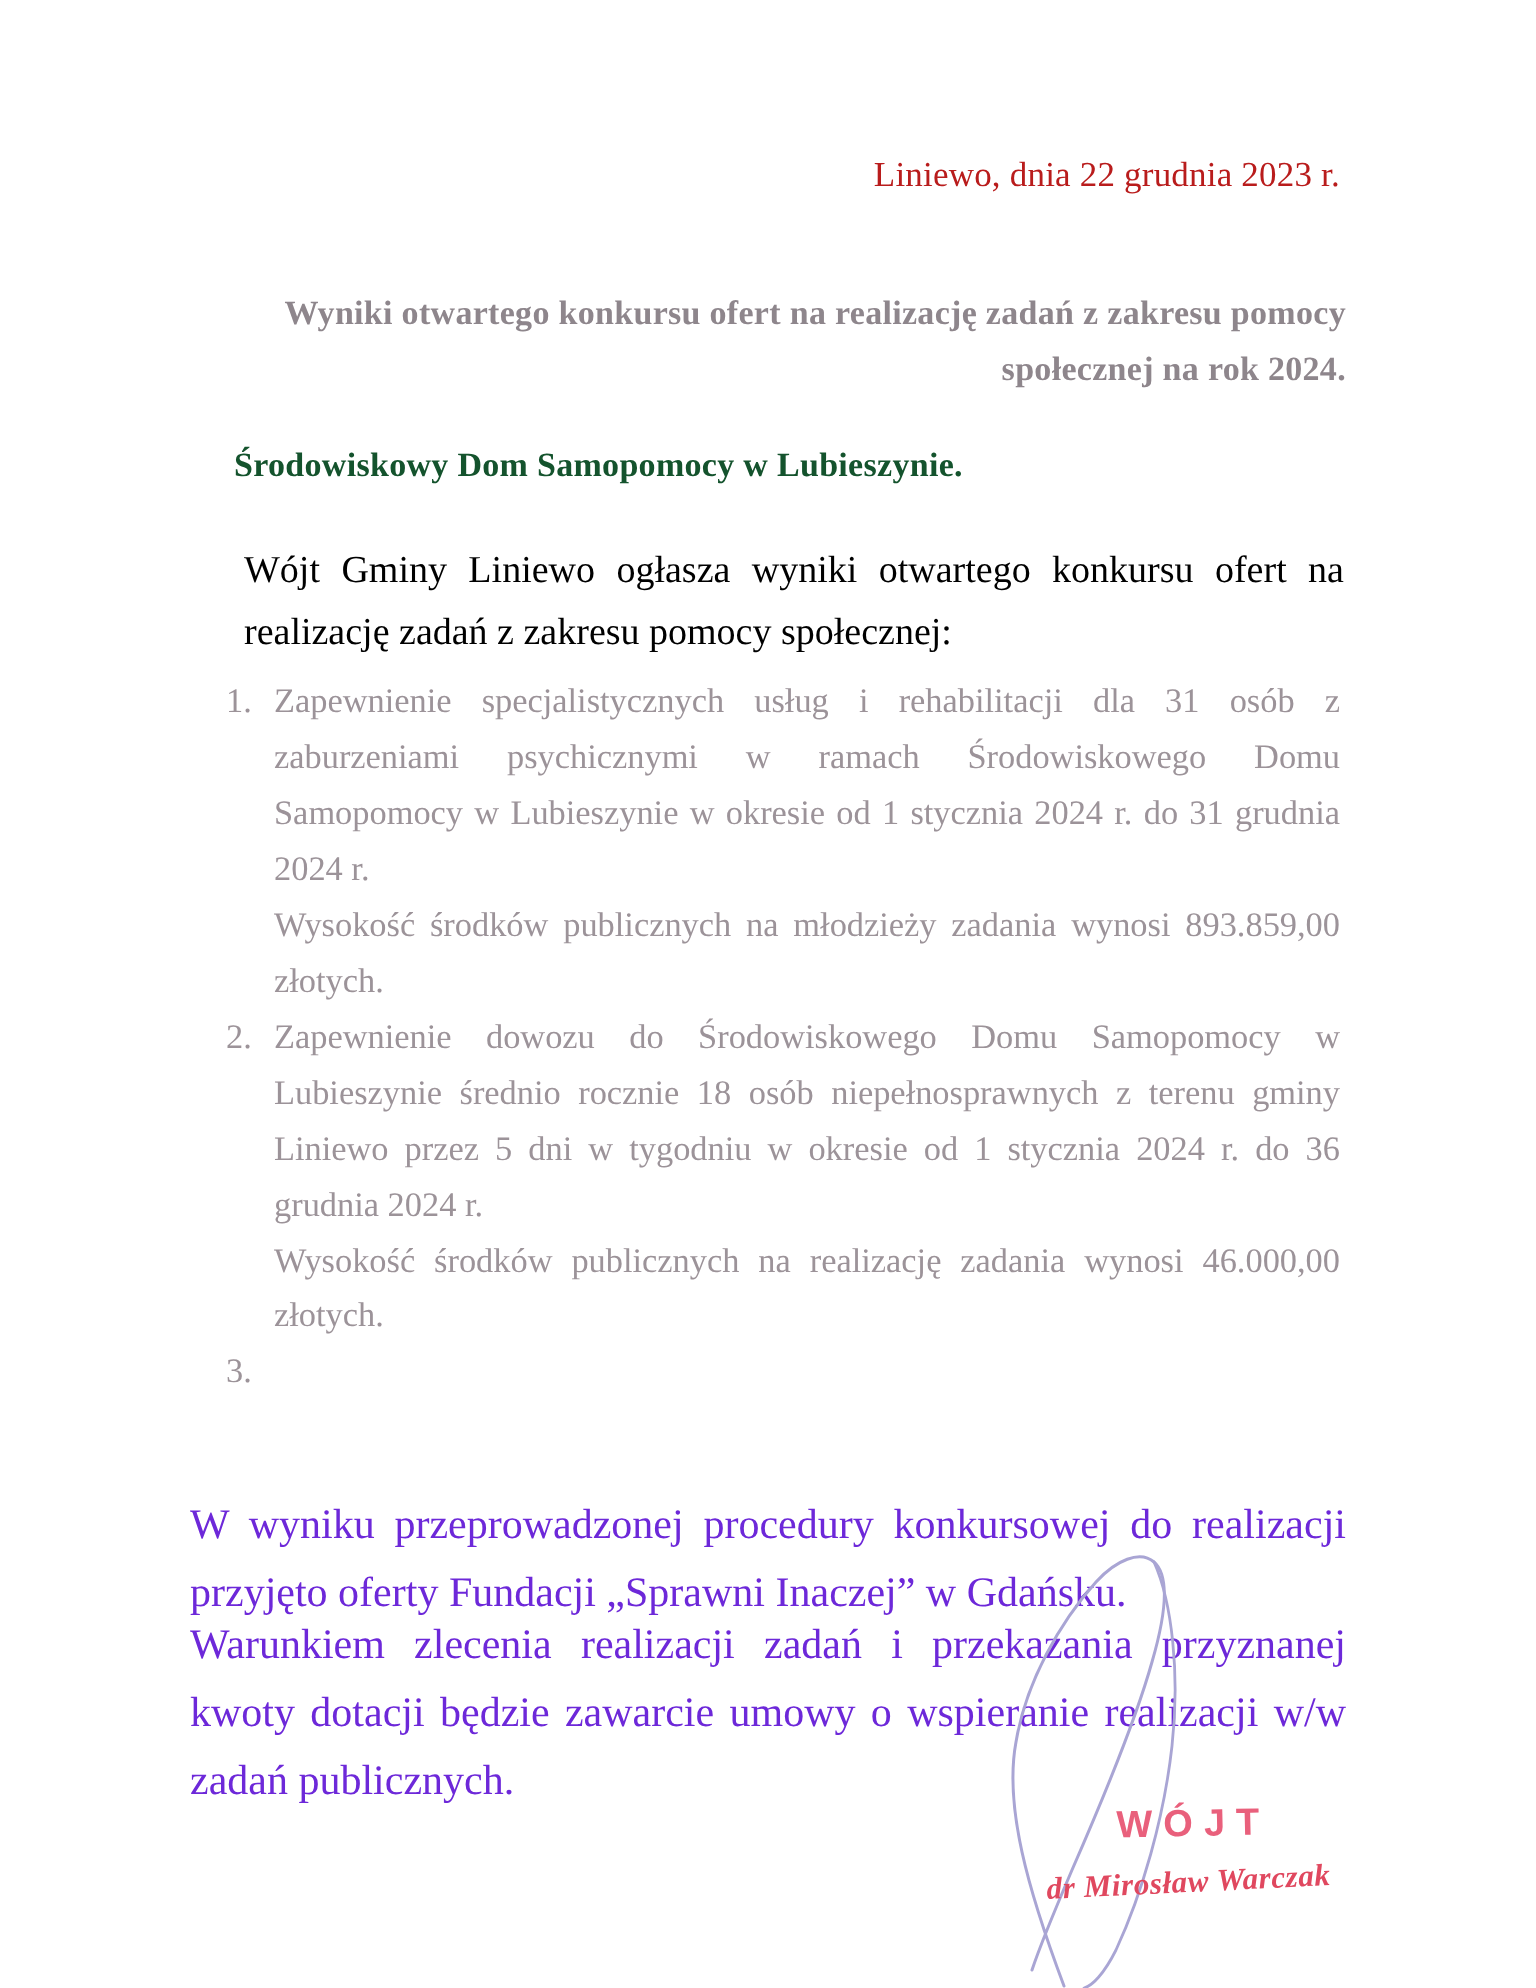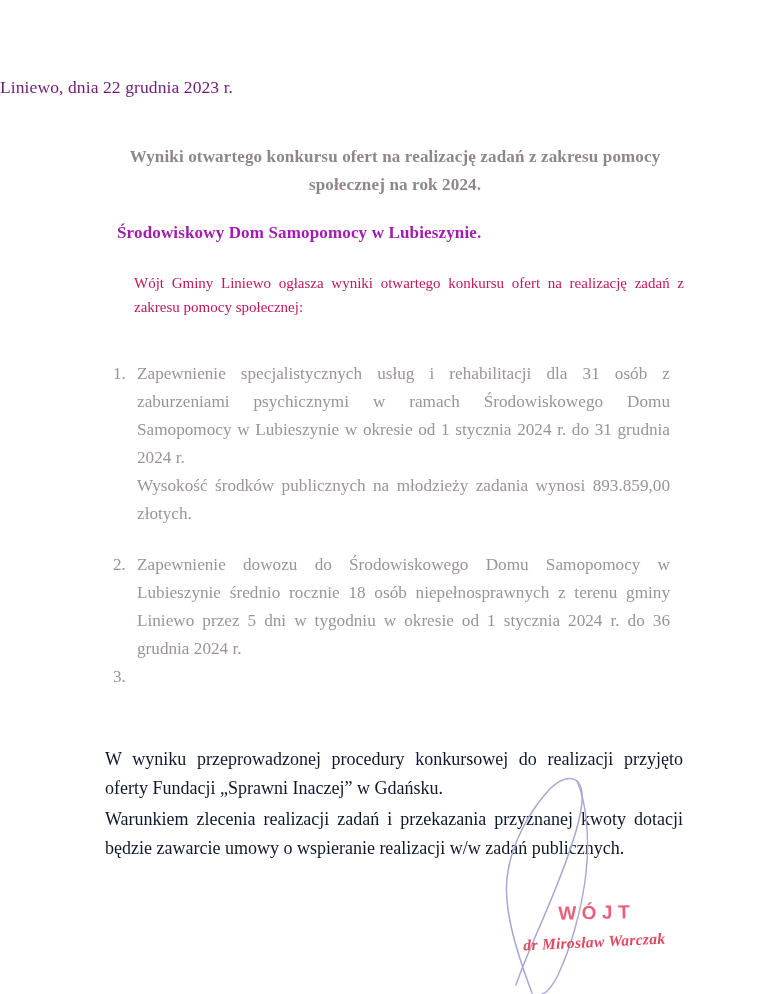--- a/index.html
+++ b/index.html
@@ -24,63 +24,64 @@
     height: 994px;
     box-sizing: border-box;
   }
 
   
   .date-line {
     position: absolute;
     top: 74px;
     left: 0;
     width: 670px;
+    text-align: right;
     font-size: 17.5px;
     line-height: 1.5;
-    color: #701a75;
+    color: #b91c1c;
     letter-spacing: 0.1px;
   }
 
   
   .heading-block {
     position: absolute;
     top: 143px;
     left: 117px;
     width: 556px;
   }
   .doc-title {
     font-size: 17px;
     font-weight: bold;
     line-height: 1.62;
     color: #8e868c;
-    text-align: center;
+    text-align: right;
     letter-spacing: 0.15px;
     margin: 0;
   }
   .doc-subtitle {
     margin: 0;
     margin-top: 21px;
     font-size: 17px;
     font-weight: bold;
     line-height: 1.62;
-    color: #a21caf;
+    color: #14532d;
     letter-spacing: 0.15px;
   }
 
   
   .intro {
     position: absolute;
     top: 271px;
-    left: 134px;
+    left: 122px;
     width: 550px;
-    font-size: 15px;
-    line-height: 1.62;
-    text-align: justify;
-    text-justify: inter-word;
-    color: #be185d;
+    font-size: 19px;
+    line-height: 1.62;
+    text-align: justify;
+    text-justify: inter-word;
+    color: #000000;
     margin: 0;
   }
 
   
   .task-list {
     position: absolute;
     top: 337px;
     left: 0;
     width: 768px;
     margin: 0;
@@ -102,38 +103,37 @@
     width: 22px;
     text-align: left;
     font-size: 17.2px;
     line-height: 1.625;
     color: #9c9399;
   }
   .task-body {
     display: block;
     text-align: justify;
     text-justify: inter-word;
-    margin-top: 23px;
   }
   .task-amount {
     display: block;
     text-align: justify;
     text-justify: inter-word;
   }
 
   
   .closing {
     position: absolute;
-    left: 105px;
+    left: 95px;
     width: 578px;
-    font-size: 18px;
-    line-height: 1.62;
-    text-align: justify;
-    text-justify: inter-word;
-    color: #0f172a;
+    font-size: 21px;
+    line-height: 1.62;
+    text-align: justify;
+    text-justify: inter-word;
+    color: #6d28d9;
     margin: 0;
   }
   #closing-1 { top: 745px; }
   #closing-2 { top: 805px; }
 
   
   .sig-area {
     position: absolute;
     left: 470px;
     top: 775px;
@@ -195,20 +195,21 @@
 
     <li class="task-item">
       <span class="task-num">1.</span>
       <span class="task-body">Zapewnienie specjalistycznych usług i rehabilitacji dla 31 osób z zaburzeniami psychicznymi w ramach Środowiskowego Domu Samopomocy w Lubieszynie w okresie od 1 stycznia 2024 r. do 31 grudnia 2024 r.</span>
       <span class="task-amount">Wysokość środków publicznych na młodzieży zadania wynosi  893.859,00 złotych.</span>
     </li>
 
     <li class="task-item">
       <span class="task-num">2.</span>
       <span class="task-body">Zapewnienie dowozu do Środowiskowego Domu Samopomocy w Lubieszynie średnio rocznie 18 osób niepełnosprawnych z terenu gminy Liniewo przez 5 dni w tygodniu w okresie od 1 stycznia 2024 r. do 36 grudnia 2024 r.</span>
+      <span class="task-amount">Wysokość środków publicznych na realizację zadania wynosi 46.000,00 złotych.</span>
     </li>
 
     <li class="task-item">
       <span class="task-num">3.</span>
     </li>
 
   </ol>
 
   <p class="closing" id="closing-1">W wyniku przeprowadzonej procedury konkursowej do realizacji przyjęto oferty Fundacji „Sprawni Inaczej” w Gdańsku.</p>
 

